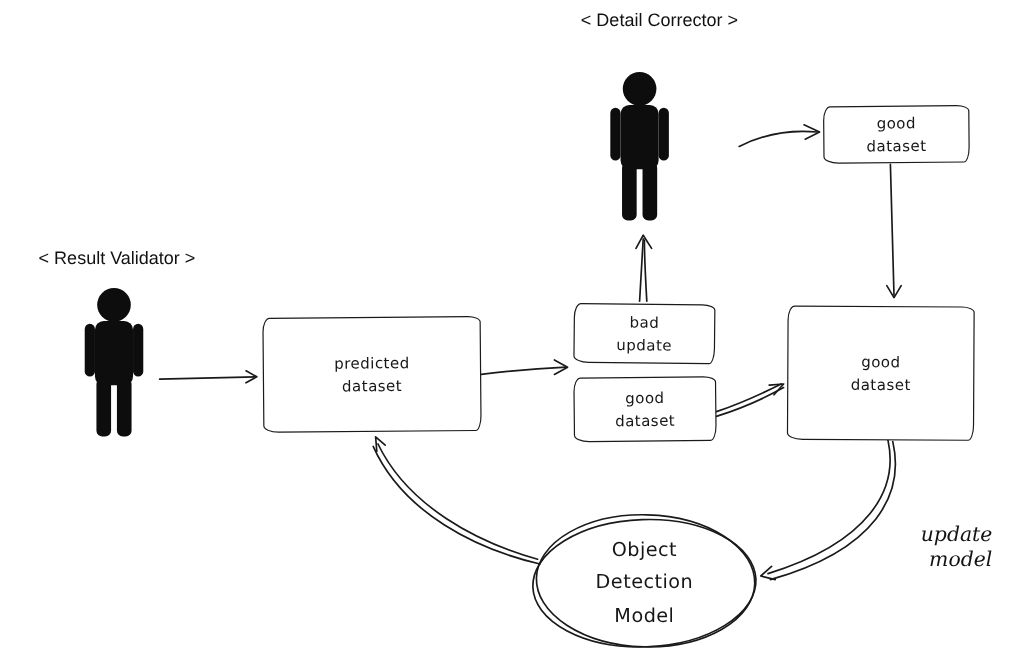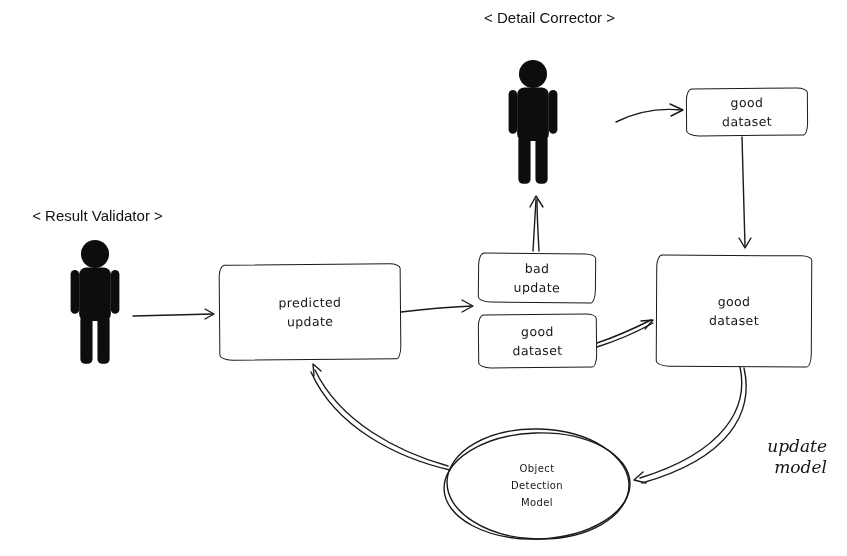--- a/index.html
+++ b/index.html
@@ -43,21 +43,21 @@
   .rot-b { transform: rotate(0.6deg); }
   .rot-c { transform: rotate(-0.6deg); }
   .rot-d { transform: rotate(0.3deg); }
   .ellipse-text {
     position: absolute;
     display: flex;
     align-items: center;
     justify-content: center;
     text-align: center;
     font-family: "DejaVu Sans", sans-serif;
-    font-size: 10px;
+    font-size: 16px;
     letter-spacing: 0.4px;
     line-height: 1.7;
     white-space: pre-line;
     background: transparent;
   }
   .update-note {
     position: absolute;
     font-family: "DejaVu Serif", serif;
     font-style: italic;
     font-size: 17px;
@@ -144,21 +144,21 @@
     </g>
 
   </svg>
 
   <div class="actor-label" style="left:452px; top:9px; width:195px;">&lt; Detail Corrector &gt;</div>
 
   <div class="actor-label" style="left:10px; top:207px; width:175px;">&lt; Result Validator &gt;</div>
 
   <div class="node rot-a" style="left:219px; top:264px; width:180px; height:94px;">
     <span>predicted
-update</span>
+dataset</span>
   </div>
 
   <div class="node rot-b" style="left:478px; top:253px; width:116px; height:48px;">
     <span>bad
 update</span>
   </div>
 
   <div class="node rot-c" style="left:478px; top:314px; width:117px; height:52px;">
     <span>good
 dataset</span>

